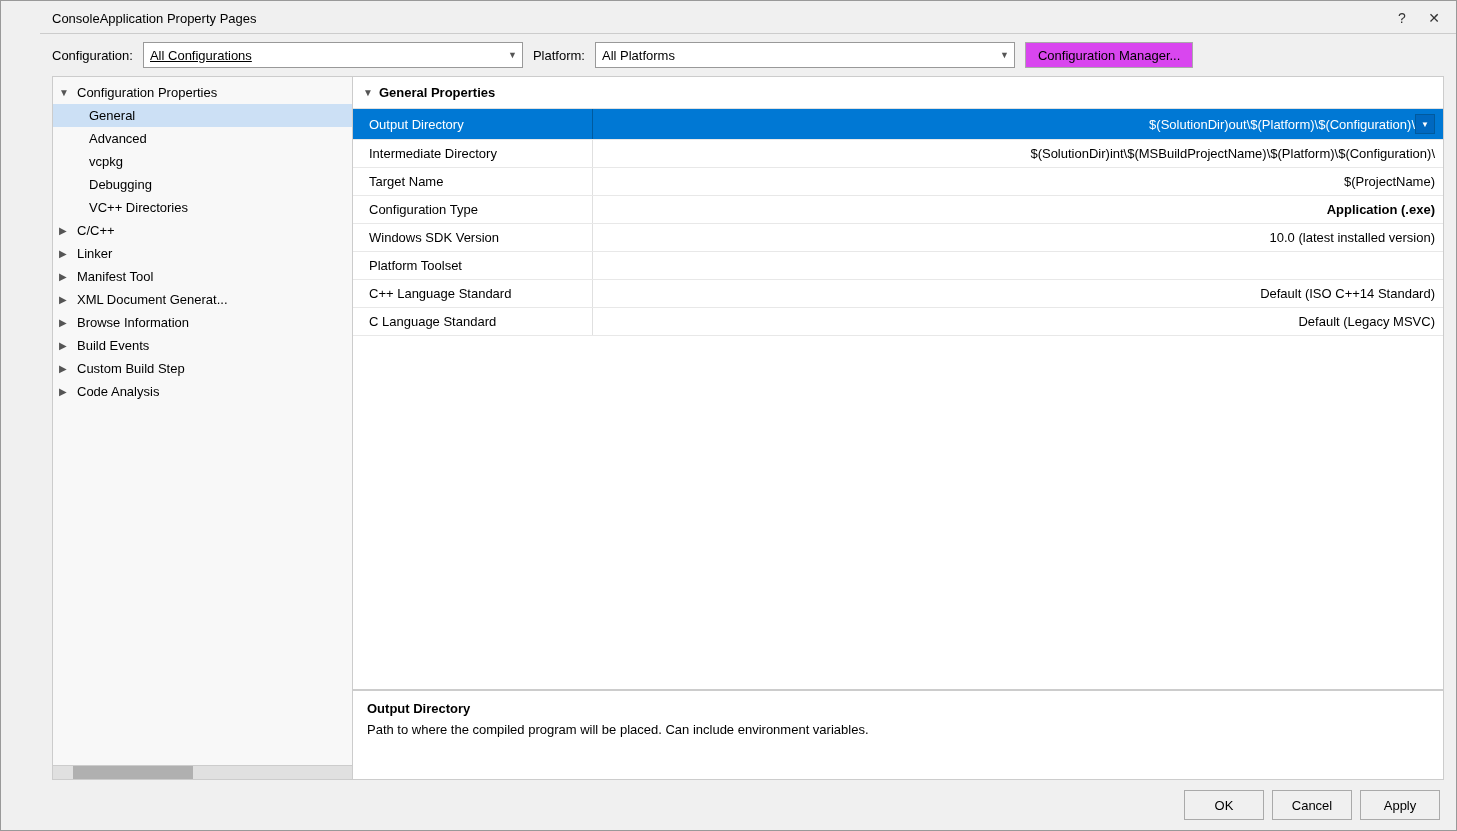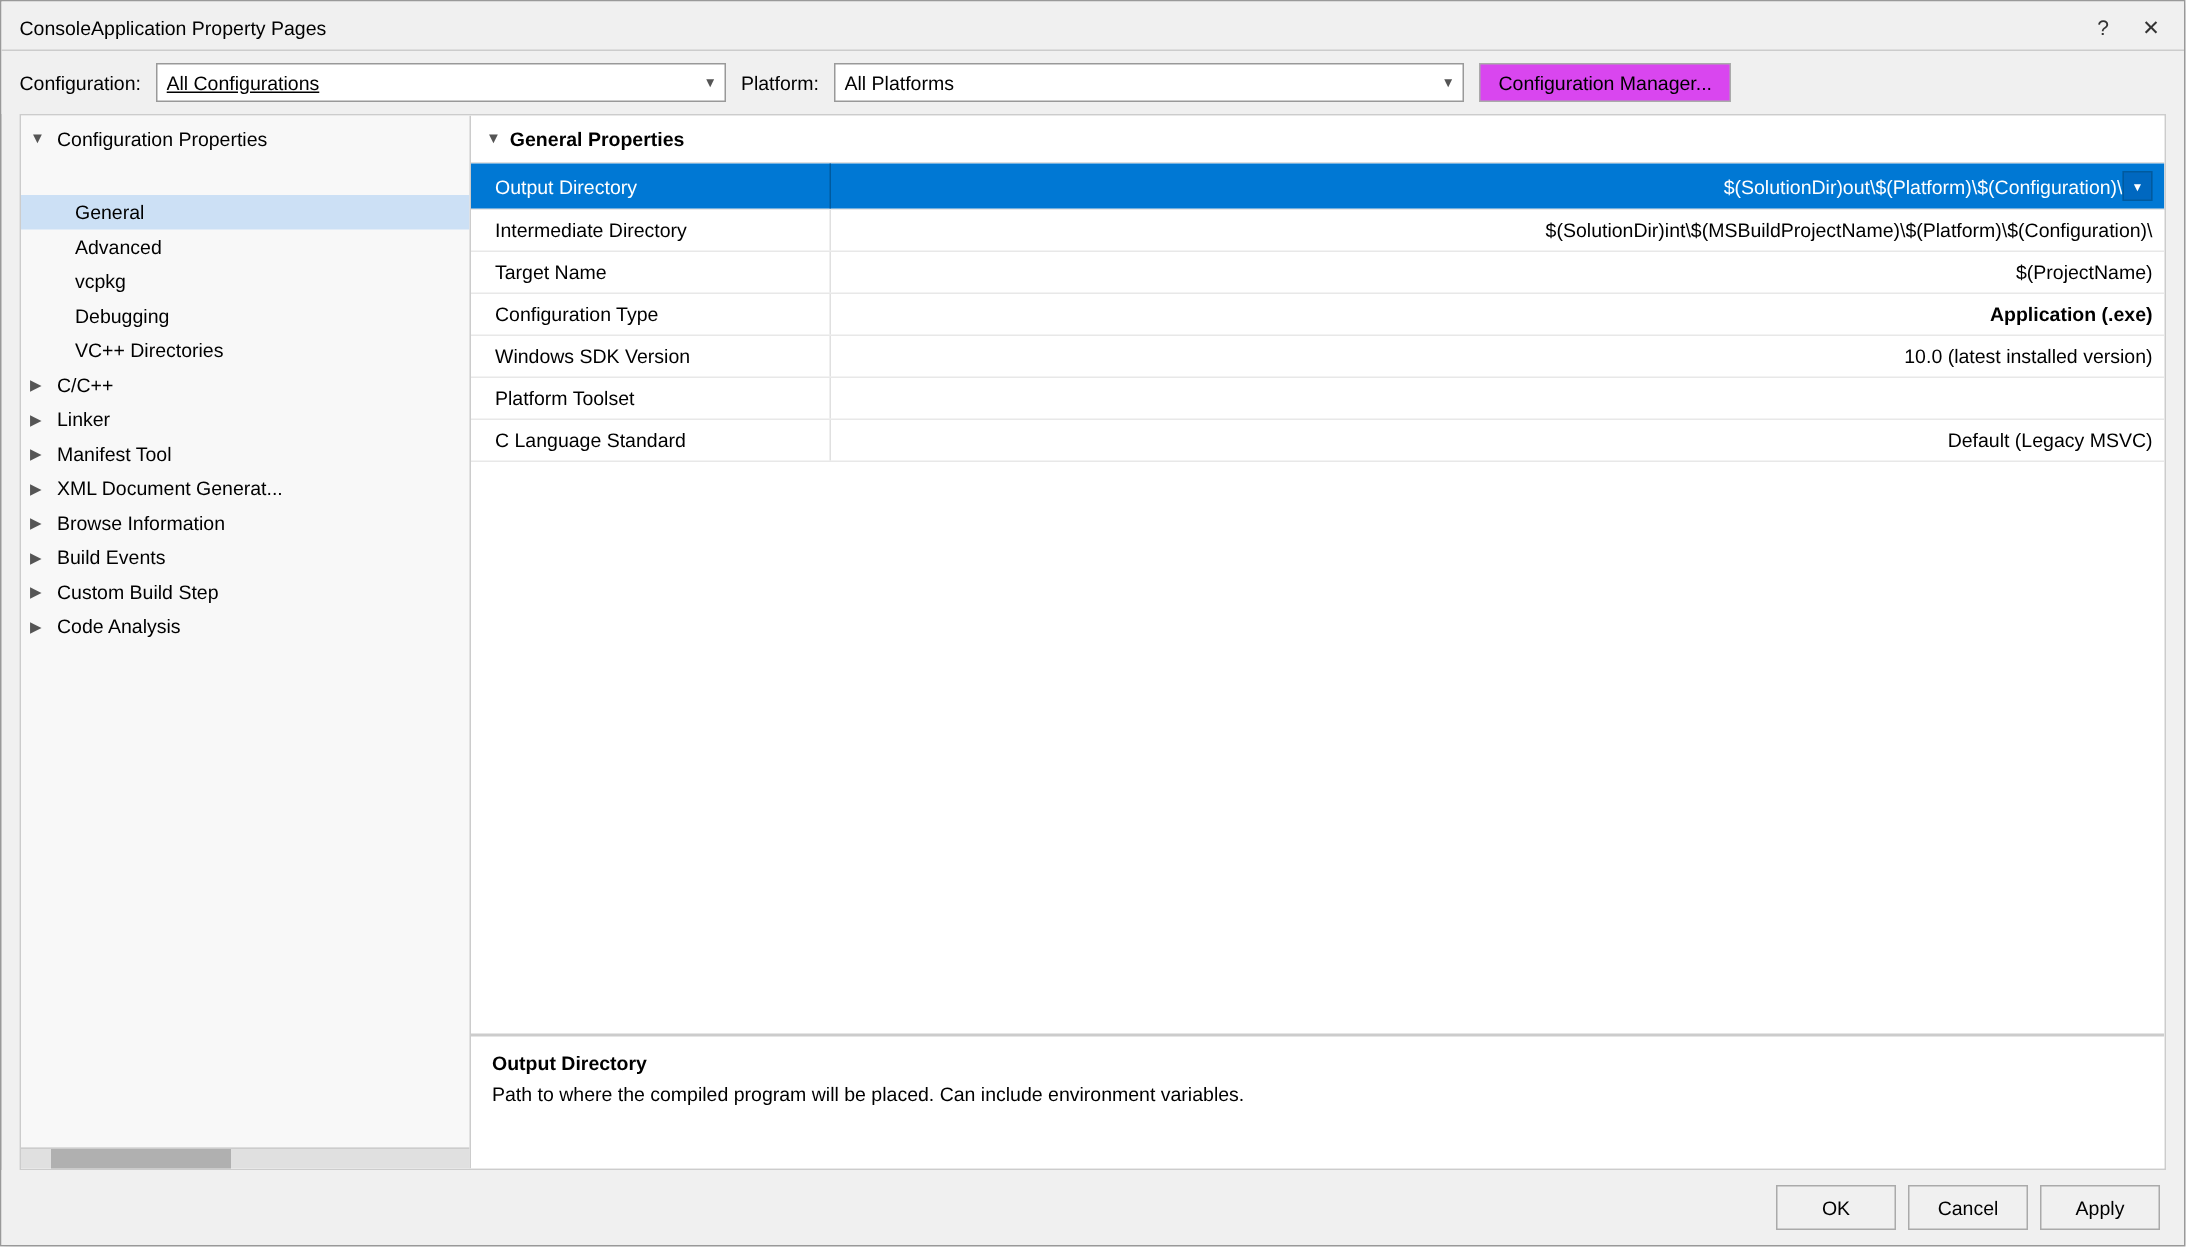--- a/index.html
+++ b/index.html
@@ -14,20 +14,21 @@
     }
     .dialog {
       width: 1457px;
       height: 831px;
       background: #f0f0f0;
       border: 1px solid #999;
       box-shadow: 2px 2px 8px rgba(0,0,0,0.4);
       display: flex;
       flex-direction: column;
       position: relative;
+      padding-left: 39px;
     }
     
     .title-bar {
       display: flex;
       align-items: center;
       justify-content: space-between;
       background: #f0f0f0;
       padding: 6px 8px 4px 12px;
       border-bottom: 1px solid #ccc;
     }
@@ -131,21 +132,21 @@
     .tree-item {
       padding: 4px 8px 4px 16px;
       cursor: pointer;
       user-select: none;
       white-space: nowrap;
       display: flex;
       align-items: center;
       gap: 4px;
       font-size: 13px;
     }
-    .tree-item.selected { background: #e0e8f0; margin-top: 26px; }
+    .tree-item.selected { background: #e0e8f0; }
     .tree-item.parent {
       padding-left: 6px;
       font-weight: 400;
     }
     .tree-item .arrow {
       font-size: 10px;
       color: #555;
       width: 14px;
       display: inline-block;
     }
@@ -421,20 +422,26 @@
             <div class="prop-row">
               <div class="prop-name">Windows SDK Version</div>
               <div class="prop-value">
                 <span class="prop-value-text">10.0 (latest installed version)</span>
               </div>
             </div>
             <div class="prop-row">
               <div class="prop-name">Platform Toolset</div>
             </div>
             <div class="prop-row">
+              <div class="prop-name">C++ Language Standard</div>
+              <div class="prop-value">
+                <span class="prop-value-text">Default (ISO C++14 Standard)</span>
+              </div>
+            </div>
+            <div class="prop-row">
               <div class="prop-name">C Language Standard</div>
               <div class="prop-value">
                 <span class="prop-value-text">Default (Legacy MSVC)</span>
               </div>
             </div>
           </div>
       </div>
 
       <div class="info-box">
         <div class="info-title">Output Directory</div>

